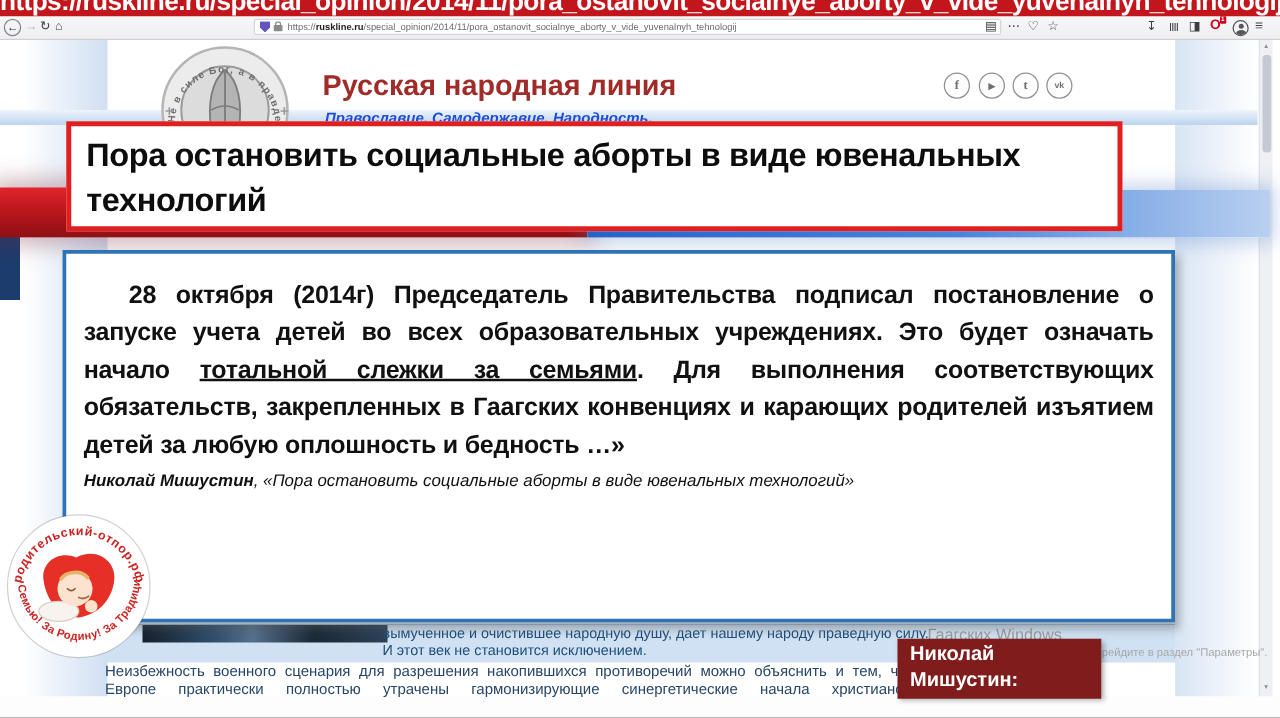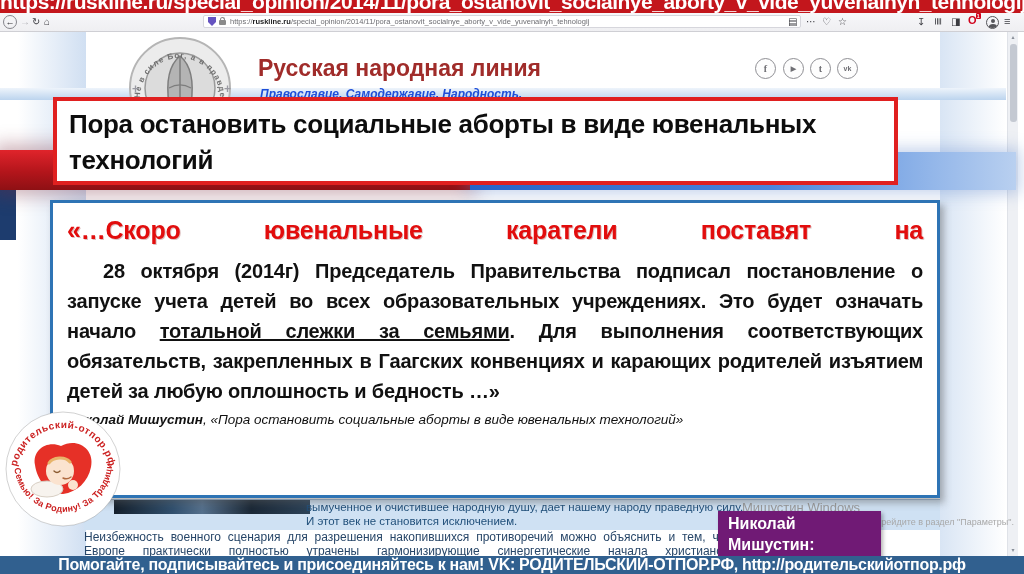--- a/index.html
+++ b/index.html
@@ -93,21 +93,21 @@
       background:linear-gradient(90deg,#141f2b 0%,#31506e 30%,#55708c 45%,#1b2836 70%,#2c4258 100%);}
   .art-blue-text{left:306px;top:501px;width:438px;z-index:1;font-size:11.5px;color:#1f4e79;line-height:1.2;text-align:left;}
   .art-para{left:84px;top:531px;width:660px;z-index:1;font-size:12px;color:#274668;line-height:1.15;
             text-align:justify;text-align-last:justify;}
 
   
   .win1{left:742px;top:500px;font-size:13px;color:#9b9b9b;z-index:1;}
   .win2{left:742px;top:517px;font-size:9px;color:#a8a8a8;z-index:1;white-space:nowrap;}
 
   
-  .name-box{left:718px;top:511px;width:163px;height:48px;background:#701a75;z-index:6;
+  .name-box{left:718px;top:511px;width:163px;height:48px;background:#7f1d1d;z-index:6;
             color:#fff;font-weight:bold;font-size:16px;line-height:1.3;padding:3px 0 0 10px;box-sizing:border-box;
             box-shadow:2px 2px 4px rgba(0,0,0,.3);}
 
   
   .sticker{left:3px;top:409px;width:120px;height:120px;z-index:7;}
 
   
   .footer{left:0;top:556px;width:1024px;height:18px;background:#31608f;z-index:8;display:flex;
           align-items:center;justify-content:center;}
   .footer span{color:#fff;font-weight:bold;font-size:16px;letter-spacing:-.3px;white-space:nowrap;}
@@ -193,32 +193,31 @@
 
   <div class="abs band-red"></div>
   <div class="abs band-blue"></div>
 
   <div class="abs title-box">
     <div>Пора остановить социальные аборты в виде ювенальных технологий</div>
   </div>
 
   <div class="abs quote-box">
     <div class="q-head">
-      <span class="jl">«…Скоро ювенальные каратели поставят на</span>
     </div>
     <div class="q-body"><span>28 октября (2014г) Председатель Правительства подписал постановление о запуске учета детей во всех образовательных учреждениях. Это будет означать начало </span><span class="ul">тотальной слежки за семьями</span><span>. Для выполнения соответствующих обязательств, закрепленных в Гаагских конвенциях и карающих родителей изъятием детей за любую оплошность и бедность …»</span></div>
     <div class="q-attr1"><b>Николай Мишустин</b><span>, «Пора остановить социальные аборты в виде ювенальных технологий»</span></div>
   </div>
 
   <div class="abs art-band"></div>
   <div class="abs art-img"></div>
   <div class="abs art-blue-text">вымученное и очистившее народную душу, дает нашему народу праведную силу. И этот век не становится исключением.</div>
   <div class="abs art-para">Неизбежность военного сценария для разрешения накопившихся противоречий можно объяснить и тем, что в Европе практически полностью утрачены гармонизирующие синергетические начала христианства,</div>
 
-  <div class="abs win1">Мишустин Windows</div>
+  <div class="abs win1">Гаагских Windows</div>
   <div class="abs win2">Чтобы активировать Windows, перейдите в раздел "Параметры".</div>
 
   <div class="abs name-box">
     <div>Николай</div>
     <div>Мишустин:</div>
   </div>
 
   <div class="abs sticker">
     <svg width="120" height="120" viewBox="0 0 120 120">
       <circle cx="60" cy="60" r="57" fill="#ffffff" stroke="rgba(0,0,0,0.18)" stroke-width="1"></circle>
@@ -235,17 +234,14 @@
       <circle cx="70" cy="76" r="5" fill="#fbe3cf"></circle>
       <text font-size="10" font-weight="bold" fill="#cc2222" letter-spacing=".5">
         <textPath href="#stickTop" startOffset="50%" text-anchor="middle">родительский-отпор.рф</textPath>
       </text>
       <text font-size="9" font-weight="bold" fill="#cc2222" letter-spacing=".3">
         <textPath href="#stickBot" startOffset="50%" text-anchor="middle">За Семью! За Родину! За Традиции!</textPath>
       </text>
     </svg>
   </div>
 
-  <div class="abs footer">
-    <span>Помогайте, подписывайтесь и присоединяйтесь к нам! VK: РОДИТЕЛЬСКИЙ-ОТПОР.РФ, http://родительскийотпор.рф</span>
-  </div>
 
 </div>
 
 </body></html>

